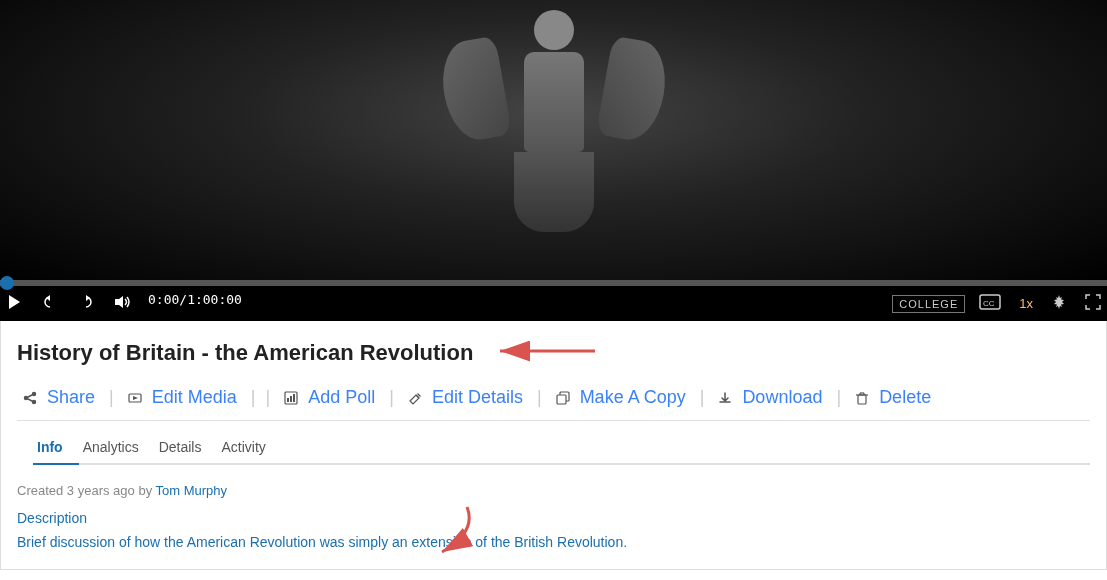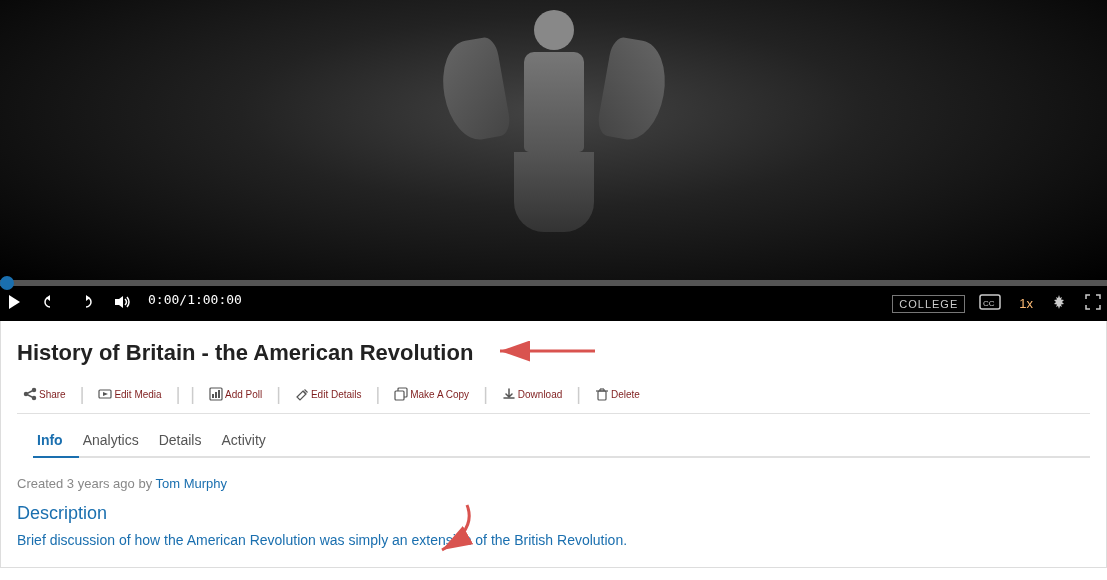--- a/index.html
+++ b/index.html
@@ -214,26 +214,26 @@
       gap: 6px;
       flex-wrap: wrap;
       margin-bottom: 10px;
       padding-bottom: 8px;
       border-bottom: 1px solid #e0e0e0;
     }
 
     .toolbar-btn {
       display: flex;
       align-items: center;
-      gap: 2px;
+      gap: 10px;
       background: none;
       border: none;
-      color: #7f1d1d;
+      color: #3b82f6;
       cursor: pointer;
-      font-size: 10px;
+      font-size: 18px;
       padding: 4px 6px;
       text-decoration: none;
     }
 
     .toolbar-separator {
       color: #ccc;
       font-size: 18px;
       margin: 0 2px;
     }
 
@@ -276,21 +276,21 @@
       margin-bottom: 12px;
     }
 
     .created-text a {
       color: #1a6faf;
       text-decoration: none;
       margin-top: 27px;
     }
 
     .description-label {
-      font-size: 18px;
+      font-size: 14px;
       color: #1a6faf;
       margin-bottom: 6px;
       font-weight: 500;
     }
 
     .description-text {
       font-size: 14px;
       color: #1a6faf;
       line-height: 1.5;
     }

